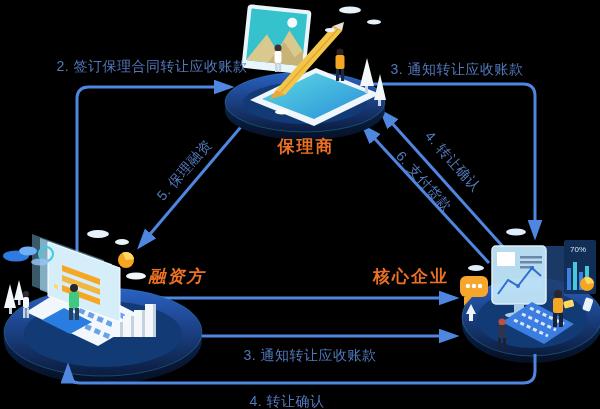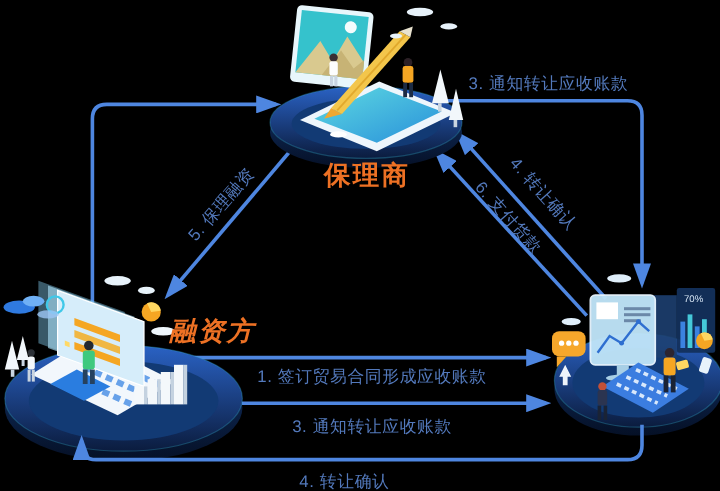--- a/index.html
+++ b/index.html
@@ -12,21 +12,21 @@
   #connectors{z-index:1;}
   .illus{z-index:2;}
   #connectors-top{z-index:3;}
   .flow-label{
     position:absolute;z-index:4;color:#5379bc;font-size:14px;line-height:1;
     white-space:nowrap;transform:translate(-50%,-50%);letter-spacing:.5px;
   }
   .flow-label.rot-l{transform:translate(-50%,-50%) rotate(-49deg);}
   .flow-label.rot-r{transform:translate(-50%,-50%) rotate(48deg);}
   .entity-label{
-    position:absolute;z-index:5;color:#ed7124;font-size:22px;font-weight:bold;
+    position:absolute;z-index:5;color:#ed7124;font-size:17px;font-weight:bold;
     line-height:1;white-space:nowrap;transform:translate(-50%,-50%);letter-spacing:2px;
   }
 </style>
 </head>
 <body>
 
 <div class="stage">
 
   <svg id="connectors" width="600" height="409" viewBox="0 0 600 409">
     <defs>
@@ -256,24 +256,25 @@
       <rect x="1" y="19" width="4" height="14" fill="#1a2335"></rect>
       <rect x="5" y="8" width="10" height="7" rx="1.5" fill="#ffd761" transform="rotate(-15 5 8)"></rect>
     </g>
     <rect x="144" y="82" width="8" height="13" rx="2" fill="#e8f2fa" transform="rotate(18 148 88)"></rect>
   </svg>
 
   <svg id="connectors-top" width="600" height="409" viewBox="0 0 600 409">
     <path d="M535,354 L535,371 Q535,383 523,383 L80,383 Q68,383 68,371 L68,367" fill="none" stroke="#4e86e0" stroke-width="3" stroke-linejoin="round" marker-end="url(#arw)"></path>
   </svg>
 
+  <div class="flow-label" style="left:152px;top:66px;">2. 签订保理合同转让应收账款</div>
   <div class="flow-label" style="left:457px;top:69px;">3. 通知转让应收账款</div>
   <div class="flow-label rot-l" style="left:184px;top:170px;">5. 保理融资</div>
   <div class="flow-label rot-r" style="left:453px;top:161px;">4. 转让确认</div>
   <div class="flow-label rot-r" style="left:424px;top:181px;">6. 支付货款</div>
-  <div class="flow-label" style="left:310px;top:313px;">1. 签订贸易合同形成应收账款</div>
   <div class="flow-label" style="left:310px;top:355px;">3. 通知转让应收账款</div>
   <div class="flow-label" style="left:287px;top:401px;">4. 转让确认</div>
 
   <div class="entity-label" style="left:306px;top:146px;">保理商</div>
   <div class="entity-label" style="left:177px;top:276px;font-style:italic;">融资方</div>
+  <div class="entity-label" style="left:411px;top:276px;">核心企业</div>
 
 </div>
 
 </body></html>

